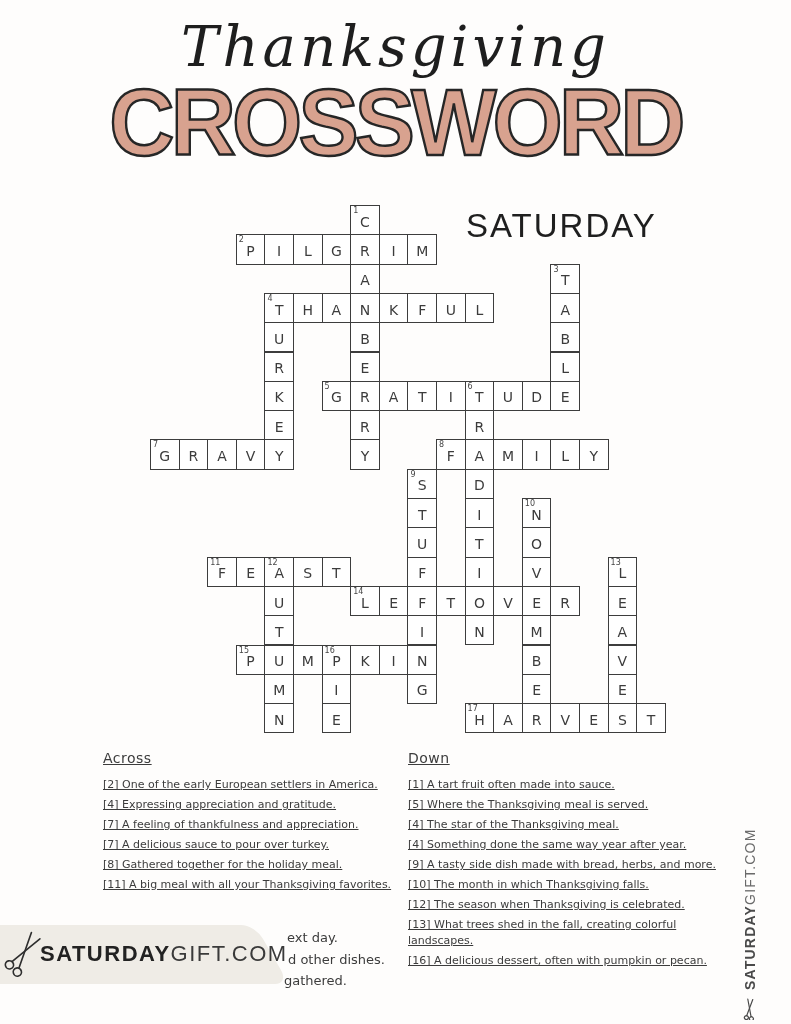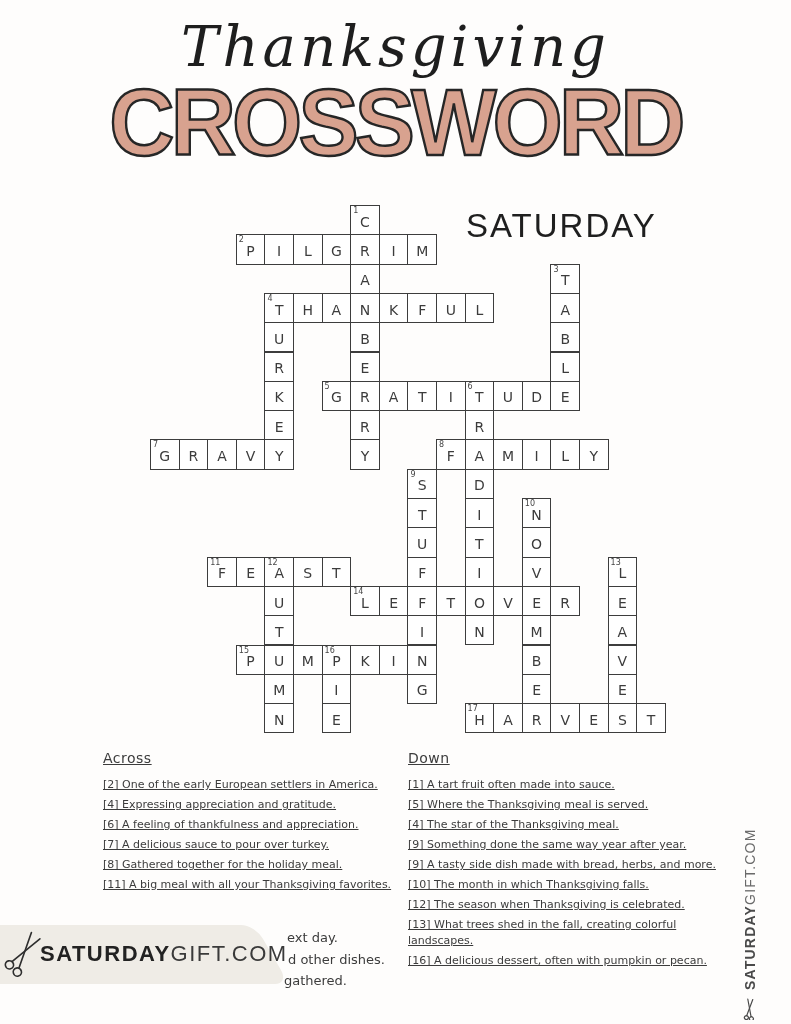--- a/index.html
+++ b/index.html
@@ -419,34 +419,34 @@
       <div class="cell" style="left: 636.2px; top: 703.1px; width: 29.6px; height: 30.3px;">
         <span class="letter">T</span>
       </div>
     </div>
 
   <div class="clue-col across">
     <p class="clue-header">Across</p>
     <div id="across-list">
         <p class="clue">[2] One of the early European settlers in America.</p>
         <p class="clue">[4] Expressing appreciation and gratitude.</p>
-        <p class="clue">[6] A feeling of thankfulness and appreciation.</p>
+        <p class="clue">[7] A feeling of thankfulness and appreciation.</p>
         <p class="clue">[7] A delicious sauce to pour over turkey.</p>
         <p class="clue">[8] Gathered together for the holiday meal.</p>
         <p class="clue">[11] A big meal with all your Thanksgiving favorites.</p>
       </div>
   </div>
 
   <div class="clue-col down">
     <p class="clue-header">Down</p>
     <div id="down-list">
         <p class="clue">[1] A tart fruit often made into sauce.</p>
         <p class="clue">[5] Where the Thanksgiving meal is served.</p>
         <p class="clue">[4] The star of the Thanksgiving meal.</p>
-        <p class="clue">[9] Something done the same way year after year.</p>
+        <p class="clue">[4] Something done the same way year after year.</p>
         <p class="clue">[9] A tasty side dish made with bread, herbs, and more.</p>
         <p class="clue">[10] The month in which Thanksgiving falls.</p>
         <p class="clue">[12] The season when Thanksgiving is celebrated.</p>
         <p class="clue">[13] What trees shed in the fall, creating colorful landscapes.</p>
         <p class="clue">[16] A delicious dessert, often with pumpkin or pecan.</p>
       </div>
   </div>
 
   <div id="fragments">
       <span class="fragment">ext day.</span>

